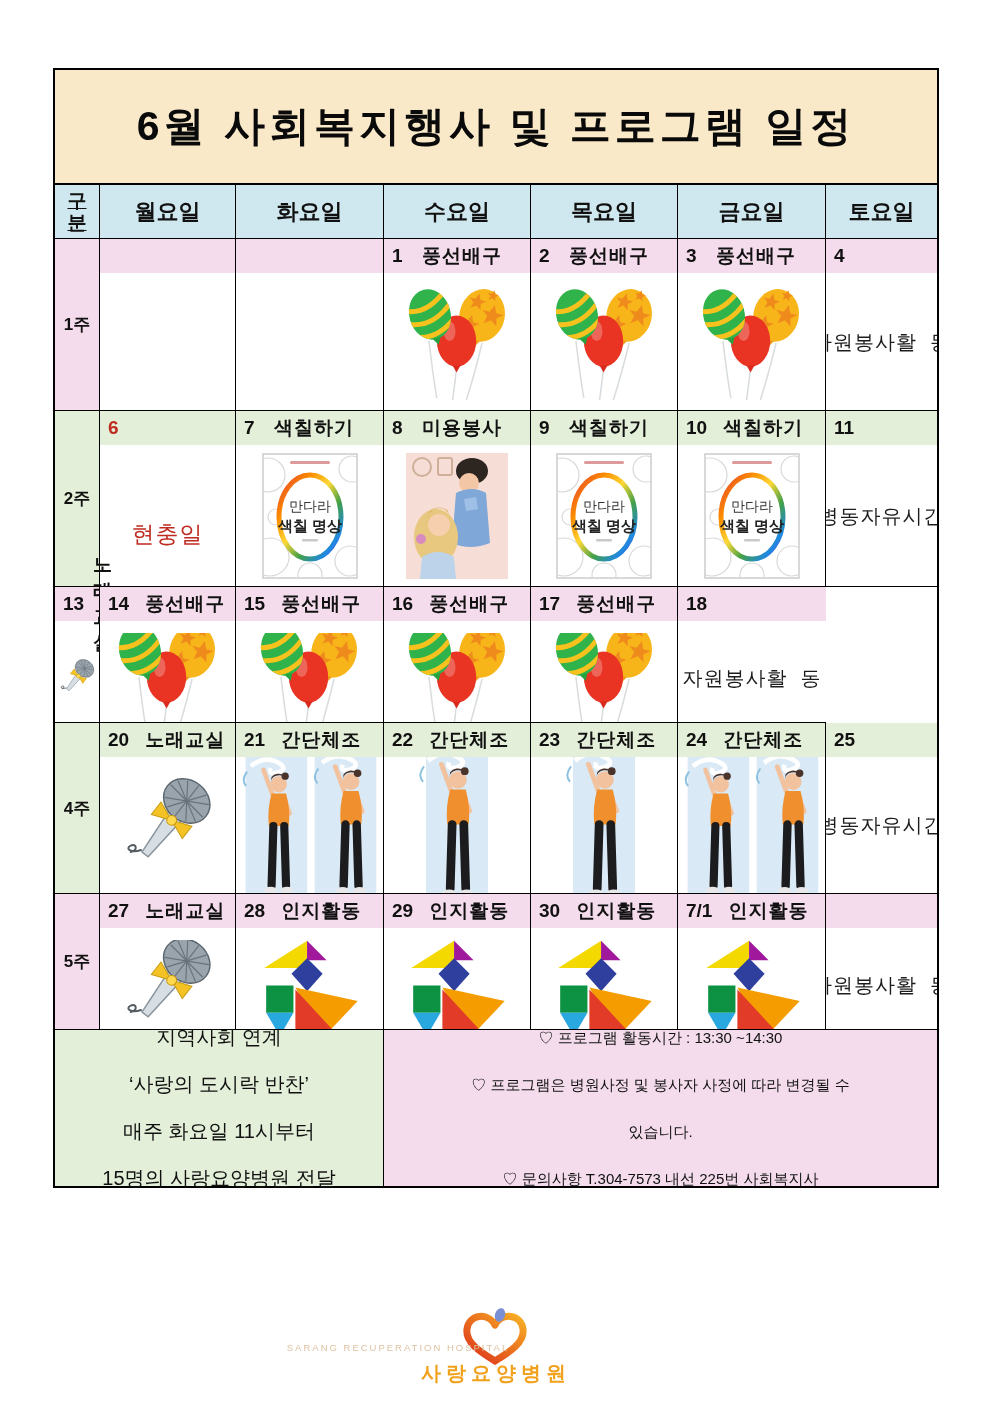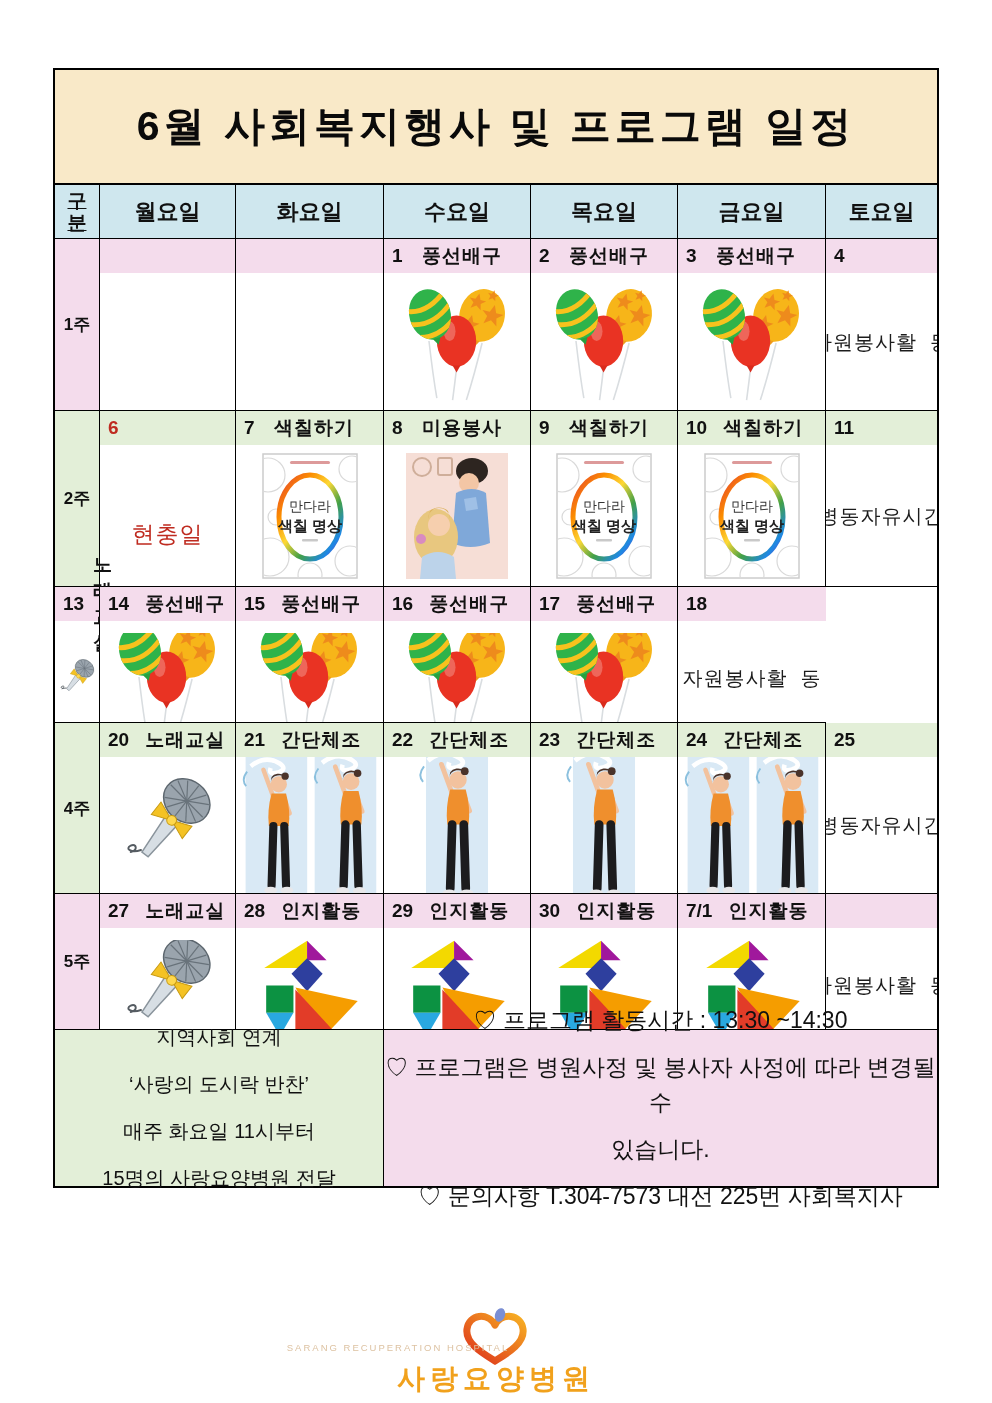--- a/index.html
+++ b/index.html
@@ -40,25 +40,25 @@
 
   .body { flex:1; display:flex; align-items:center; justify-content:center; overflow:hidden; }
   .note-body { flex-direction:row; font-size:20px; line-height:40px; letter-spacing:1px;
                color:#1c1c1c; text-align:center; white-space:pre; }
   .holiday-text { font-size:23px;margin-top:36px; }
 
   .foot-row { display:grid; grid-template-columns:329px 553px; }
   .foot-row > div { height:156px; display:flex; flex-direction:column;
                     align-items:center; justify-content:center; text-align:center;gap:12px; }
   .foot-left  { background:#e3efd8; font-size:20px; line-height:35px; border-right:1px solid #000; }
-  .foot-right { background:#f4dcec; font-size:23px; line-height:35px; }
+  .foot-right { background:#f4dcec; font-size:15px; line-height:35px; }
 
   .logo { position:absolute; left:0; top:1308px; width:992px;
           display:flex; flex-direction:column; align-items:center; }
-  .logo-name { position:relative; margin-top:-8px; font-size:28px; font-weight:bold;
+  .logo-name { position:relative; margin-top:-8px; font-size:20px; font-weight:bold;
                color:#f1a11c; letter-spacing:5px; }
   .logo-wm { position:absolute; top:1342px; left:0; width:796px; text-align:center;
              font-size:9.5px; letter-spacing:2px; color:#ddc2a2; }
 
   svg.cimg { display:block; }
   .defs-holder { position:absolute; width:0; height:0; overflow:hidden; }
 </style>
 </head>
 <body>
 

